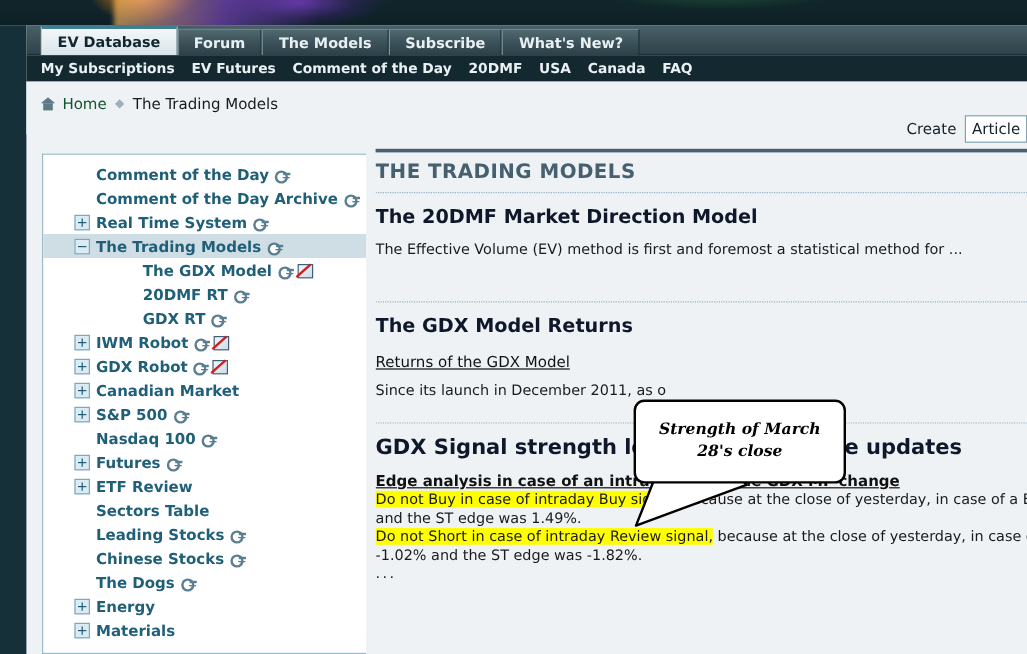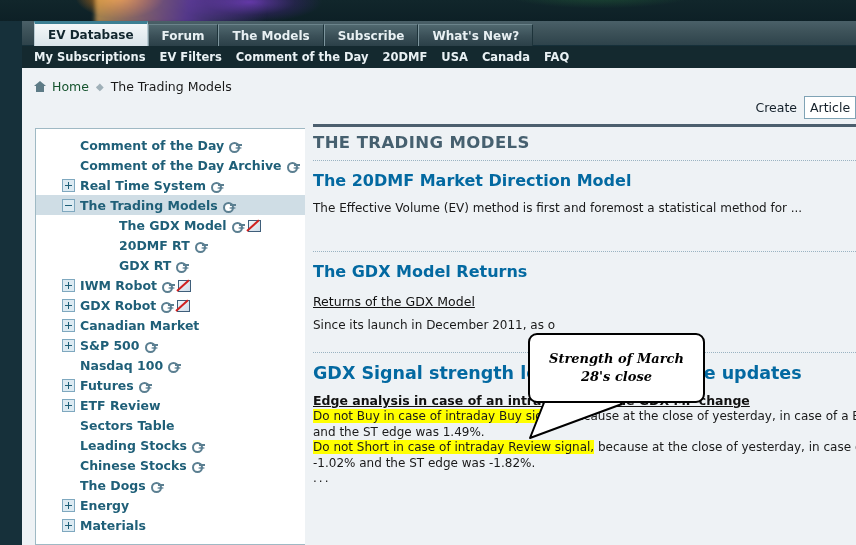--- a/index.html
+++ b/index.html
@@ -232,21 +232,21 @@
   .section-title {
     font-size: 16.5px; font-weight: bold; color: #46606f;
     letter-spacing: 0.4px;
     margin: 3px 0 6px 0;
   }
   .dotted {
     height: 0; border-top: 1px dotted #9ab3c2;
     margin: 8px 0 10px 0;
   }
   .h2 {
-    font-size: 16px; font-weight: bold; color: #0369a1;
+    font-size: 16px; font-weight: bold; color: #0f172a;
     margin: 8px 0 10px 0;
   }
   .h2.big { font-size: 17.5px; }
   .body-text {
     font-size: 12px; color: #1a1a1a; line-height: 17px;
     white-space: nowrap;
   }
   .sub-link {
     font-size: 12.5px; font-weight: normal; color: #111111;
     text-decoration: underline; cursor: pointer;
@@ -297,21 +297,21 @@
         <div class="tab">Forum</div>
         <div class="tab">The Models</div>
         <div class="tab">Subscribe</div>
         <div class="tab">What's New?</div>
       </div>
   </div>
 
   <div class="subnav">
     <div class="subnav-items" id="subnav-host">
         <div class="subnav-item">My Subscriptions</div>
-        <div class="subnav-item">EV Filters</div>
+        <div class="subnav-item">EV Futures</div>
         <div class="subnav-item">Comment of the Day</div>
         <div class="subnav-item">20DMF</div>
         <div class="subnav-item">USA</div>
         <div class="subnav-item">Canada</div>
         <div class="subnav-item">FAQ</div>
       </div>
   </div>
 
   <div class="crumbbar">
     <div class="crumb">

